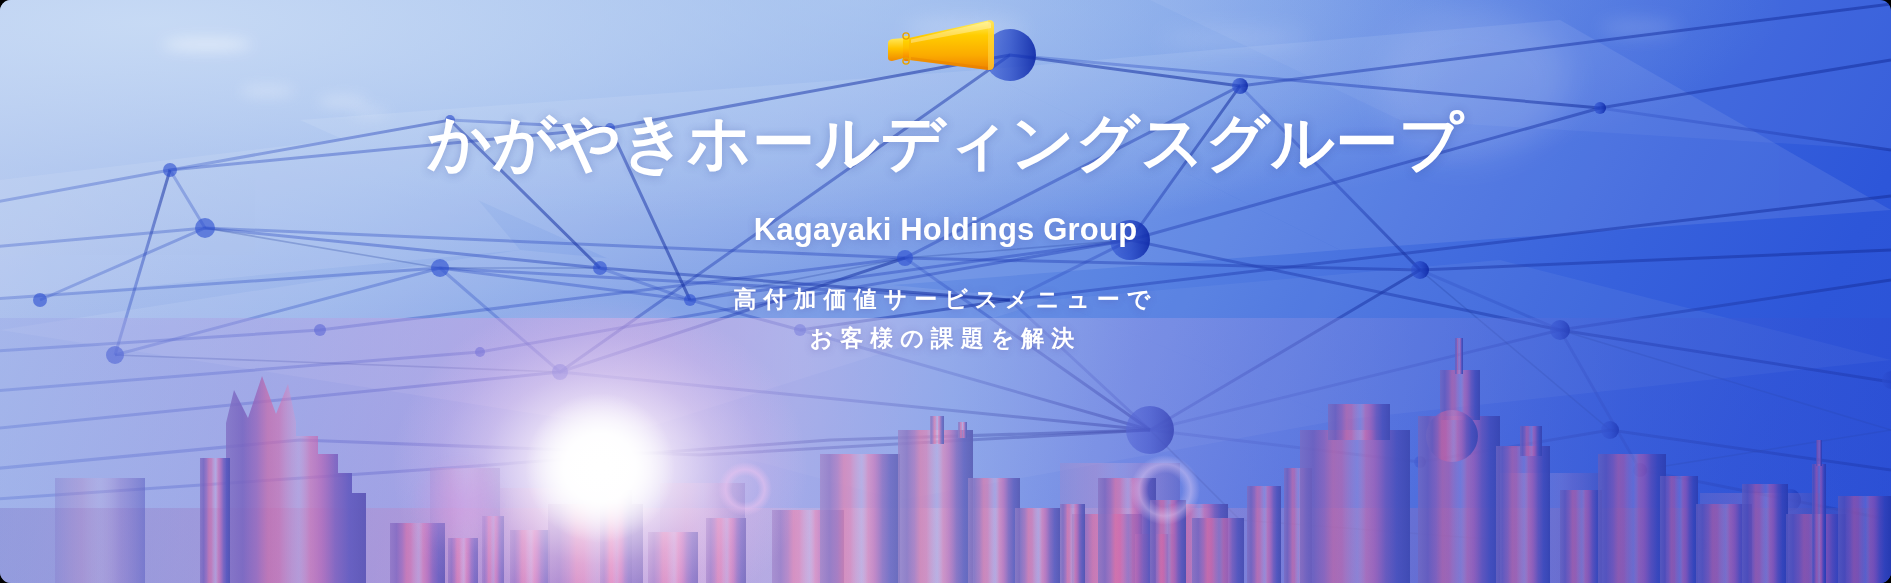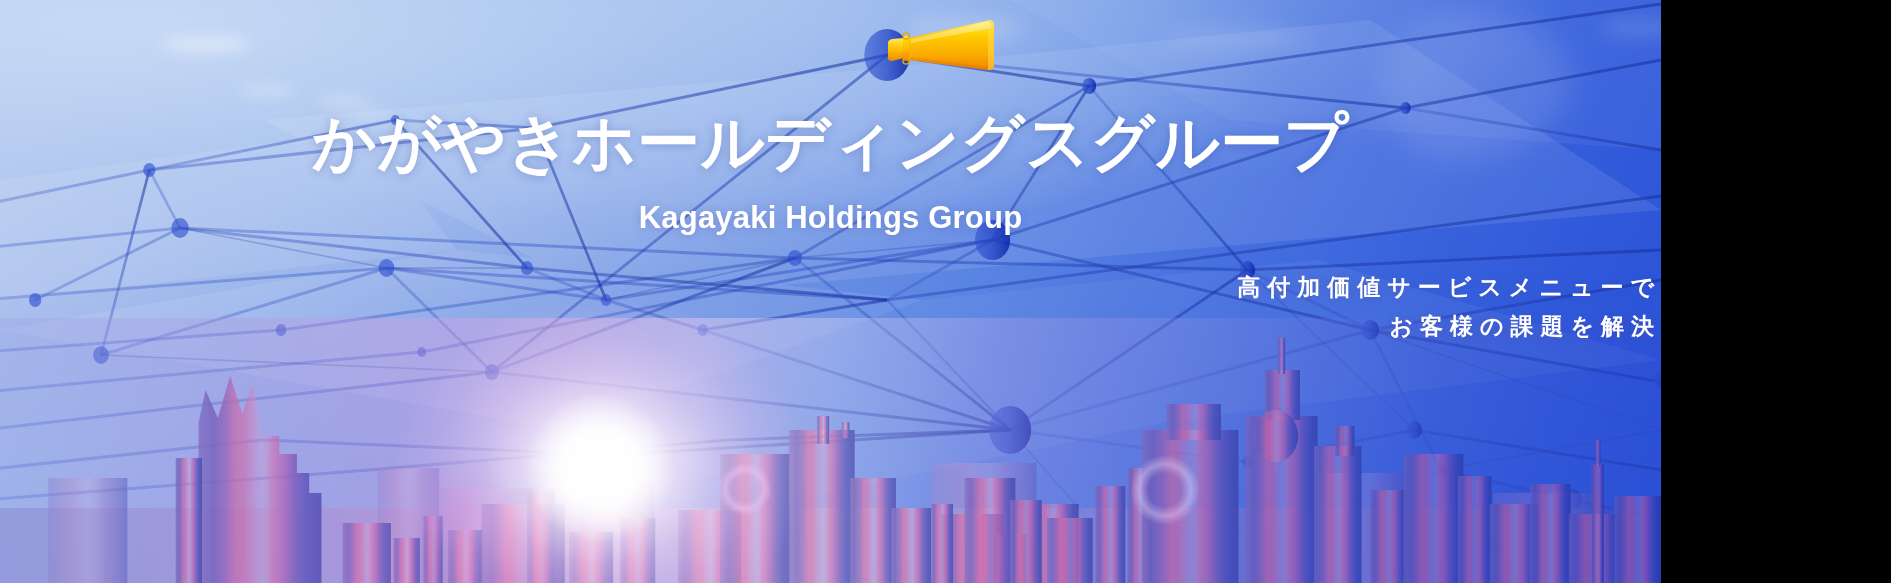--- a/index.html
+++ b/index.html
@@ -1,22 +1,23 @@
 <!DOCTYPE html>
 <html><head>
 <meta charset="utf-8">
 <style>
   * { margin:0; padding:0; box-sizing:border-box; }
   html,body { width:1891px; height:583px; overflow:hidden; background:#000; }
 
   .banner{
     position:relative;
-    width:1661px; height:583px;
+    width:1891px; height:583px;
     overflow:hidden;
     font-family:"Liberation Sans","DejaVu Sans",sans-serif;
+    border-radius:11px;
   }
 
   
   .sky{
     position:absolute; inset:0;
     background:
       linear-gradient(118deg,
         #b9c9ef 0%,
         #a8bdec 10%,
         #97b2ea 22%,
@@ -122,37 +123,36 @@
     margin-top:110px;
     font-size:63px;
     line-height:1.05;
     font-weight:700;
     color:#ffffff;
     letter-spacing:0.5px;
     text-shadow:0 1px 10px rgba(40,60,150,.30);
     font-family:"DejaVu Sans","Liberation Sans",sans-serif;
   }
   .subtitle{
-    margin-top:24px;
+    margin-top:36px;
     font-size:31px;
     font-weight:700;
     color:#ffffff;
     letter-spacing:.2px;
     text-shadow:0 1px 8px rgba(60,70,160,.30);
   }
   .tagline{
     margin-top:40px;
     font-size:23px;
     font-weight:700;
     color:#ffffff;
     letter-spacing:7px;
     line-height:1.0;
     text-shadow:0 1px 7px rgba(80,70,160,.35);
     font-family:"DejaVu Sans","Liberation Sans",sans-serif;
-    text-align:right;
   }
   .tagline .line2{ display:block; margin-top:16px; }
 </style>
 </head>
 <body>
 
 <div class="banner">
 
   <div class="sky"></div>
   <div class="sky-haze"></div>

